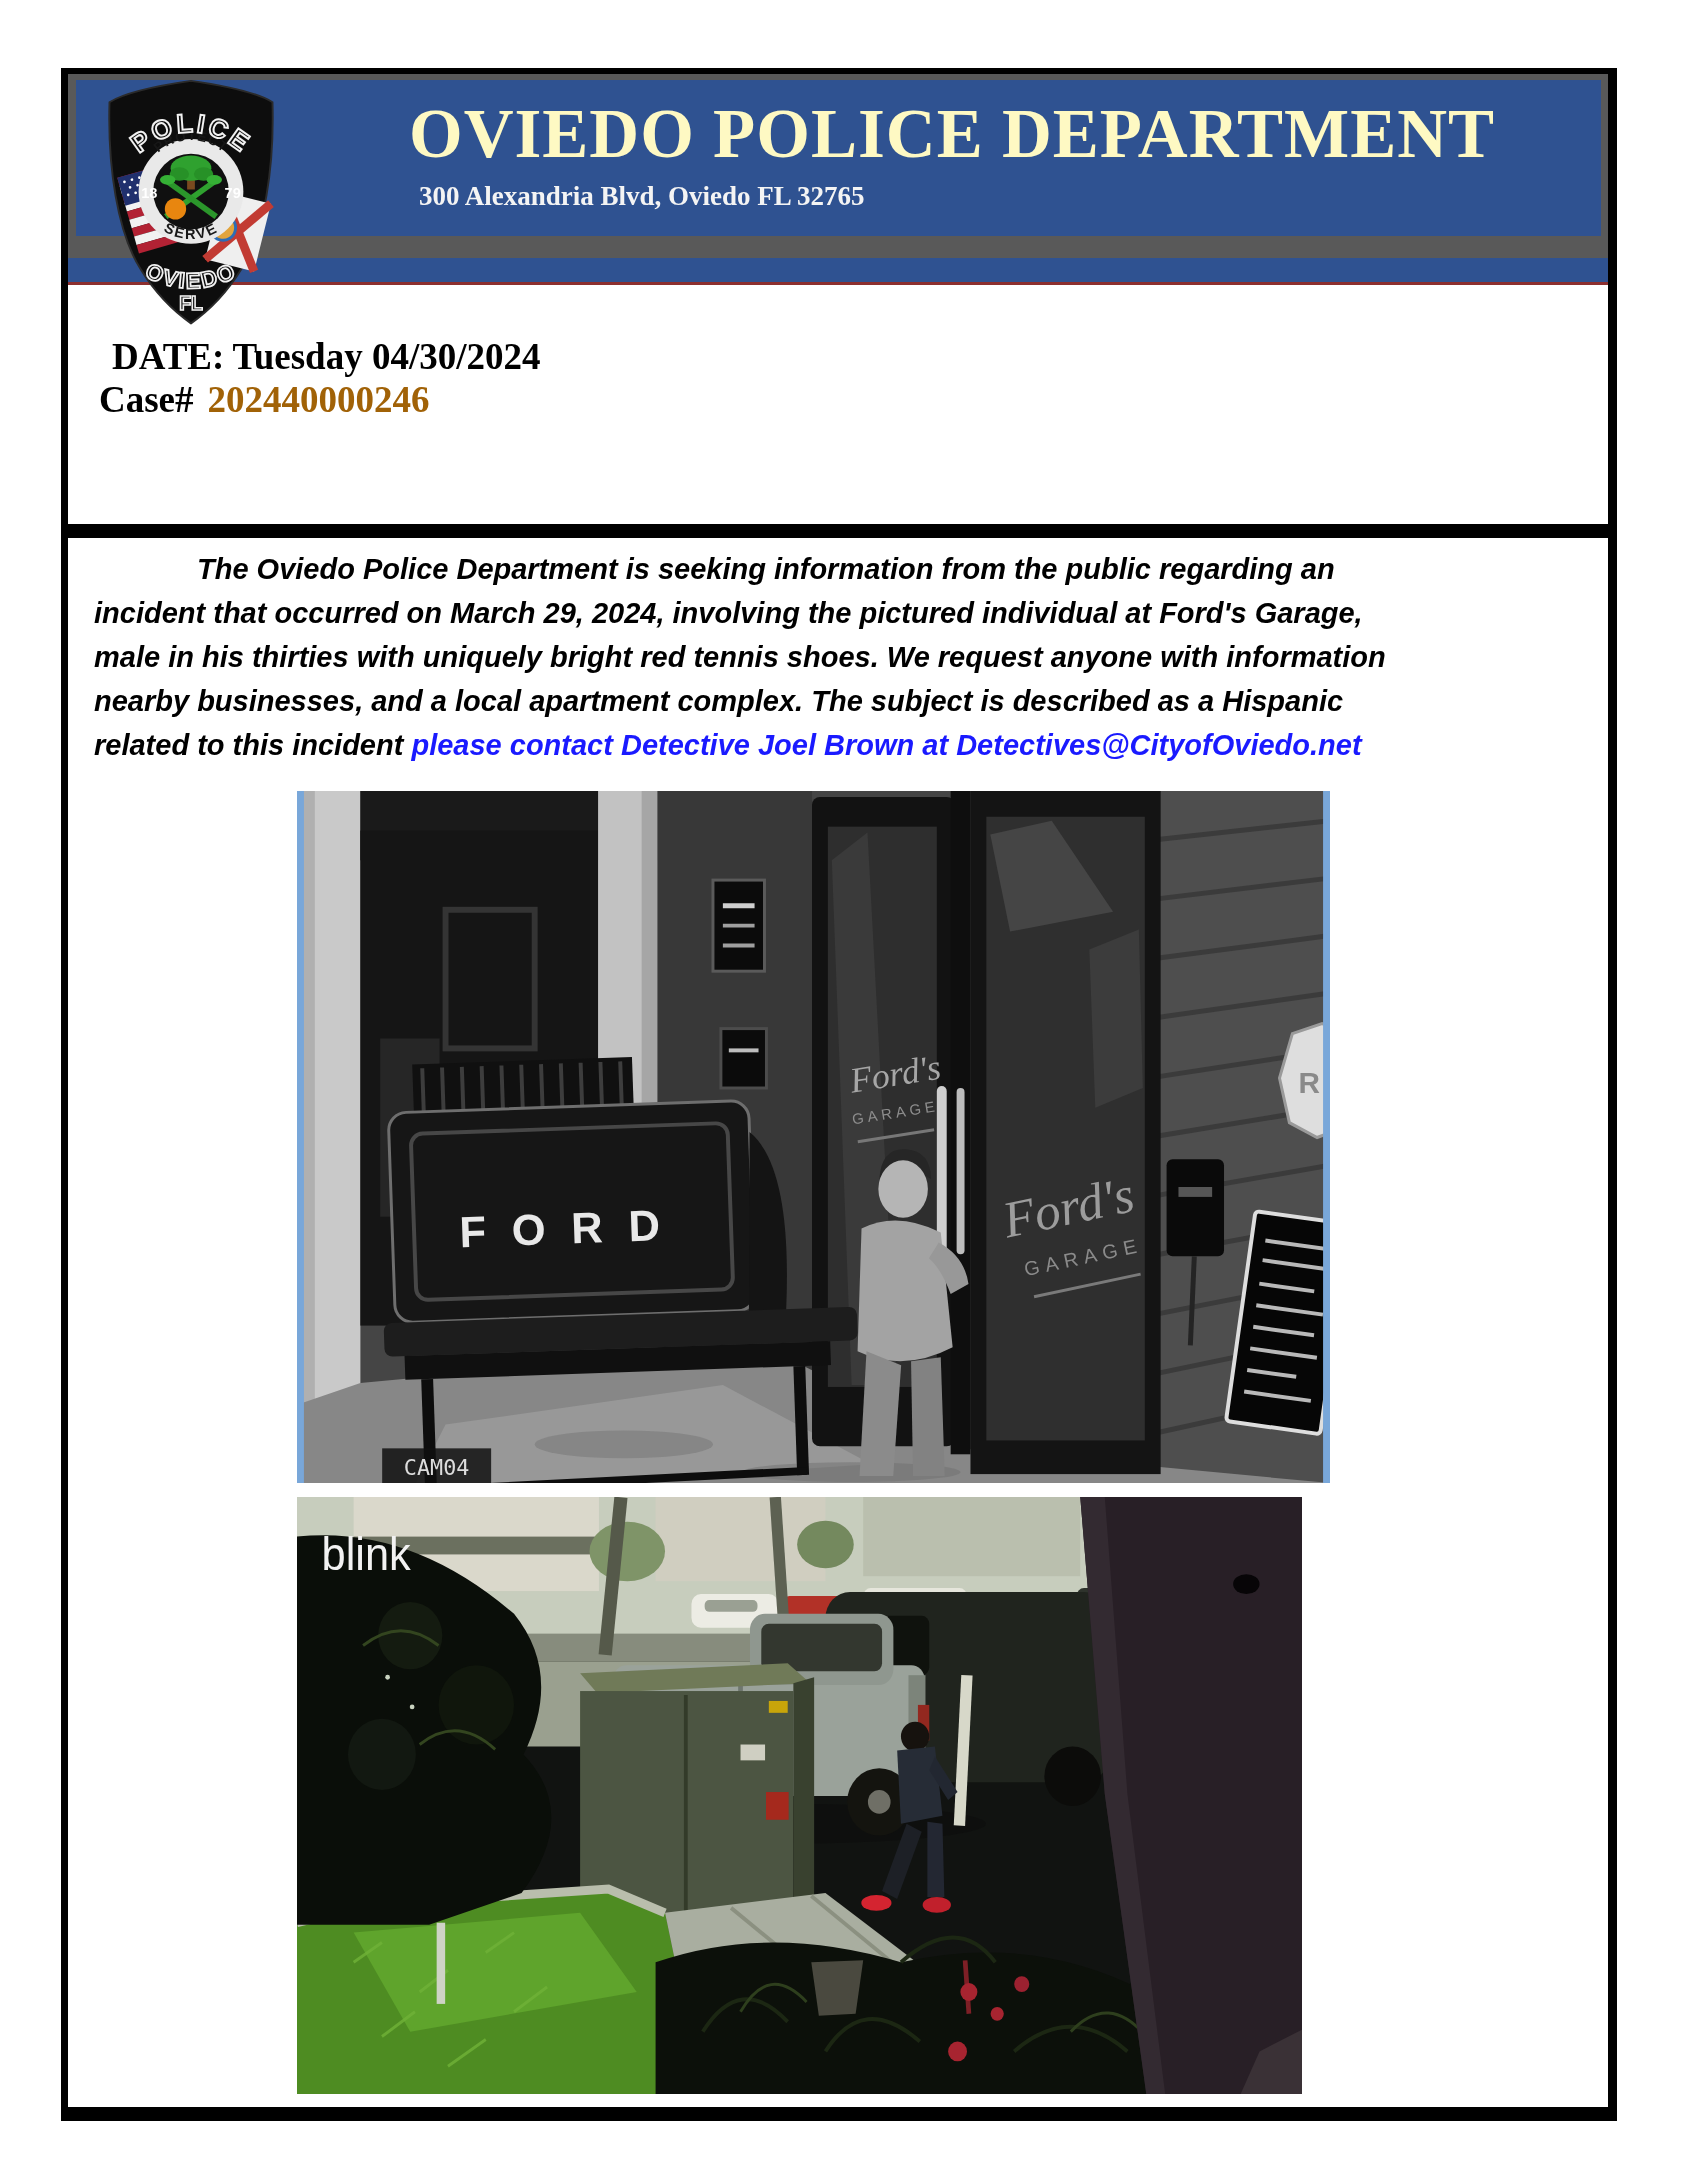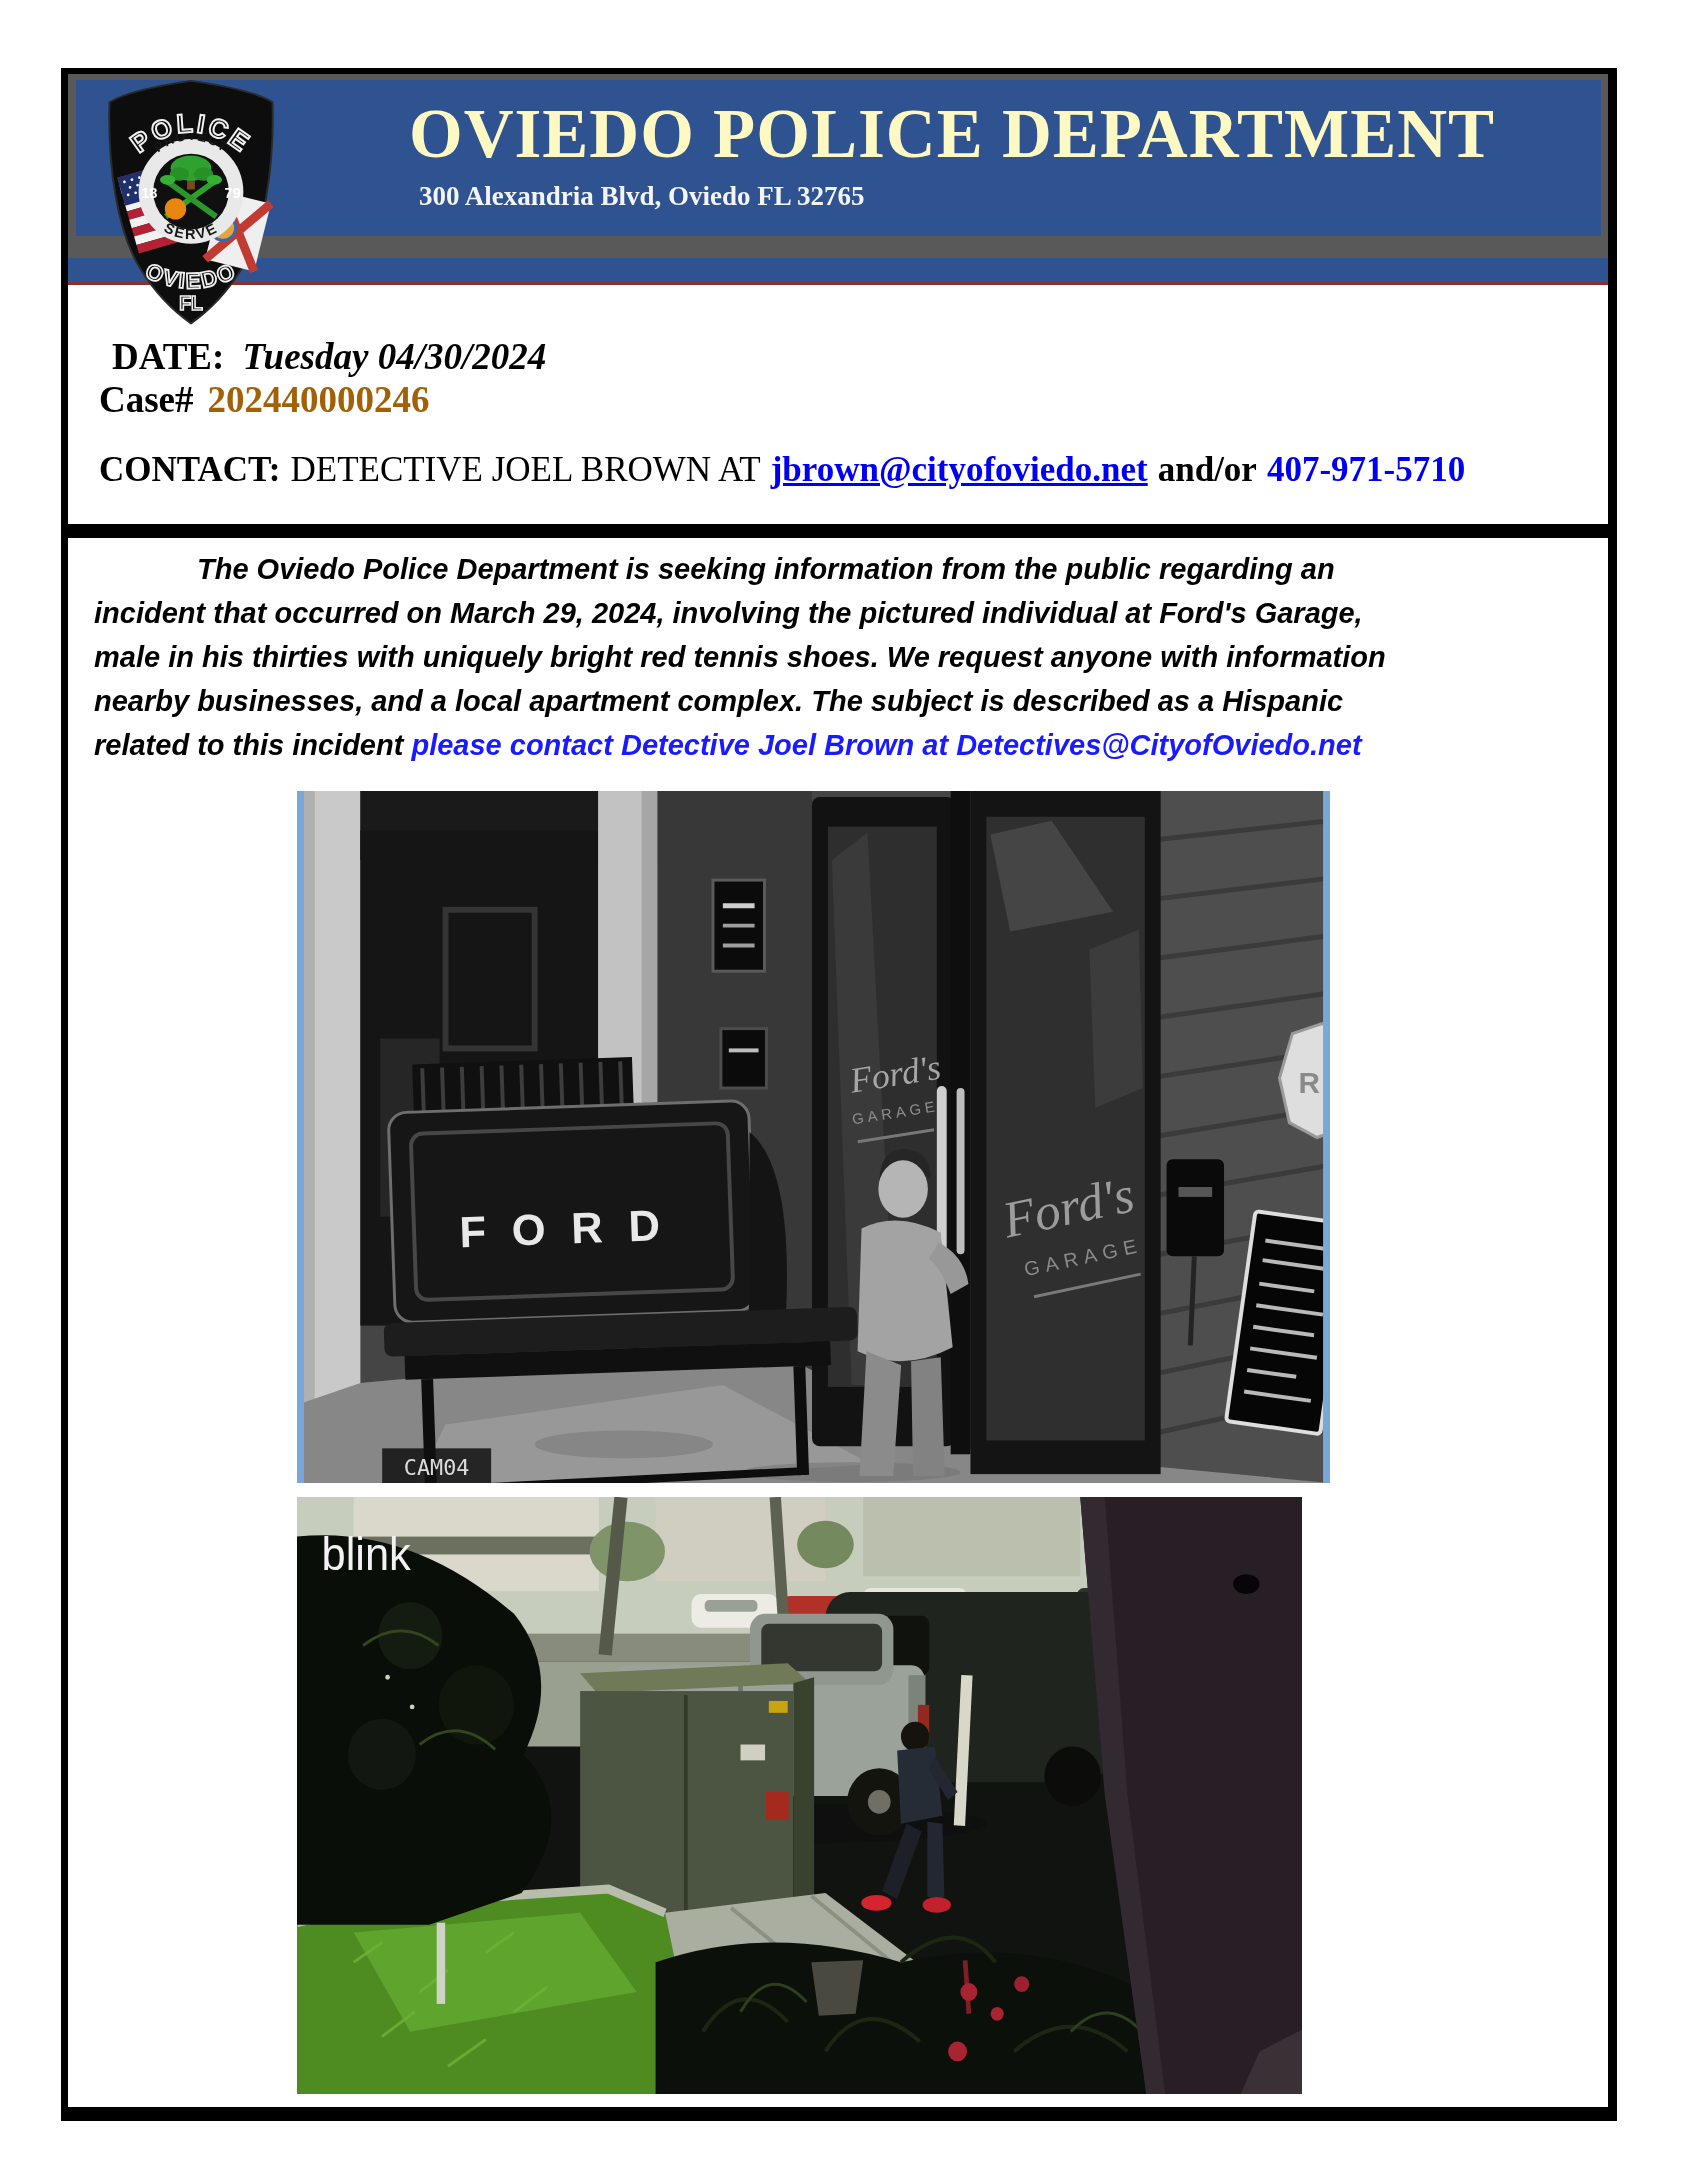--- a/index.html
+++ b/index.html
@@ -16,21 +16,21 @@
         line-height:1;white-space:nowrap;}
   .blue-strip{position:absolute;left:0;top:184px;width:1540px;height:24px;background:#2f5291;border-bottom:3px solid #8c2f2f;}
   .badge{position:absolute;left:26px;top:3px;width:194px;height:259px;z-index:5;}
   
   .alert-heading{position:absolute;left:0;top:204px;width:100%;text-align:center;font-size:48px;
         font-weight:bold;letter-spacing:2px;color:#fe0000;line-height:1.1;white-space:nowrap;}
   .meta-line{position:absolute;font-size:37px;font-weight:bold;color:#000;white-space:nowrap;line-height:1.1;}
   .date-line{left:44px;top:263px;}
   .case-line{left:31px;top:306px;}
   .case-number{color:#a16207;margin-left:14px;}
-  .date-value{margin-left:18px;font-style:italic;}
+  .date-value{margin-left:8px;}
   .contact-line{position:absolute;left:31px;top:377px;font-size:35px;color:#000;white-space:nowrap;line-height:1.1;}
   .contact-label{font-weight:bold;}
   .contact-email{font-weight:bold;color:#0000f0;text-decoration:underline;margin:0 10px;}
   .contact-mid{margin-left:10px;}
   .contact-andor{font-weight:bold;}
   .contact-phone{font-weight:bold;color:#0000f0;margin-left:10px;}
   .divider{position:absolute;left:0;top:450px;width:1540px;height:14px;background:#000;}
   
   .body-para{position:absolute;left:26px;top:473px;width:1495px;
         font-family:"Liberation Sans", sans-serif;font-weight:bold;font-style:italic;
@@ -130,23 +130,20 @@
     </div>
 
 
     <div class="meta-line date-line">
       <span>DATE:</span><span class="date-value">Tuesday 04/30/2024</span>
     </div>
     <div class="meta-line case-line">
       <span>Case#</span><span class="case-number">202440000246</span>
     </div>
 
-    <div class="contact-line">
-      <span class="contact-label">CONTACT:</span><span class="contact-mid">DETECTIVE JOEL BROWN AT</span><span class="contact-email">jbrown@cityofoviedo.net</span><span class="contact-andor">and/or</span><span class="contact-phone">407-971-5710</span>
-    </div>
 
     <div class="divider"></div>
 
     <div class="body-para">
       <div class="pline first"><span>The Oviedo Police Department is seeking information from the public regarding an</span><span class="blue-part"></span></div>
       <div class="pline"><span>incident that occurred on March 29, 2024, involving the pictured individual at Ford's Garage,</span><span class="blue-part"></span></div>
       <div class="pline"><span>male in his thirties with uniquely bright red tennis shoes. We request anyone with information</span><span class="blue-part"></span></div>
       <div class="pline"><span>nearby businesses, and a local apartment complex. The subject is described as a Hispanic</span><span class="blue-part"></span></div>
       <div class="pline"><span>related to this incident </span><span class="blue-part">please contact Detective Joel Brown at Detectives@CityofOviedo.net</span></div>
     </div>

